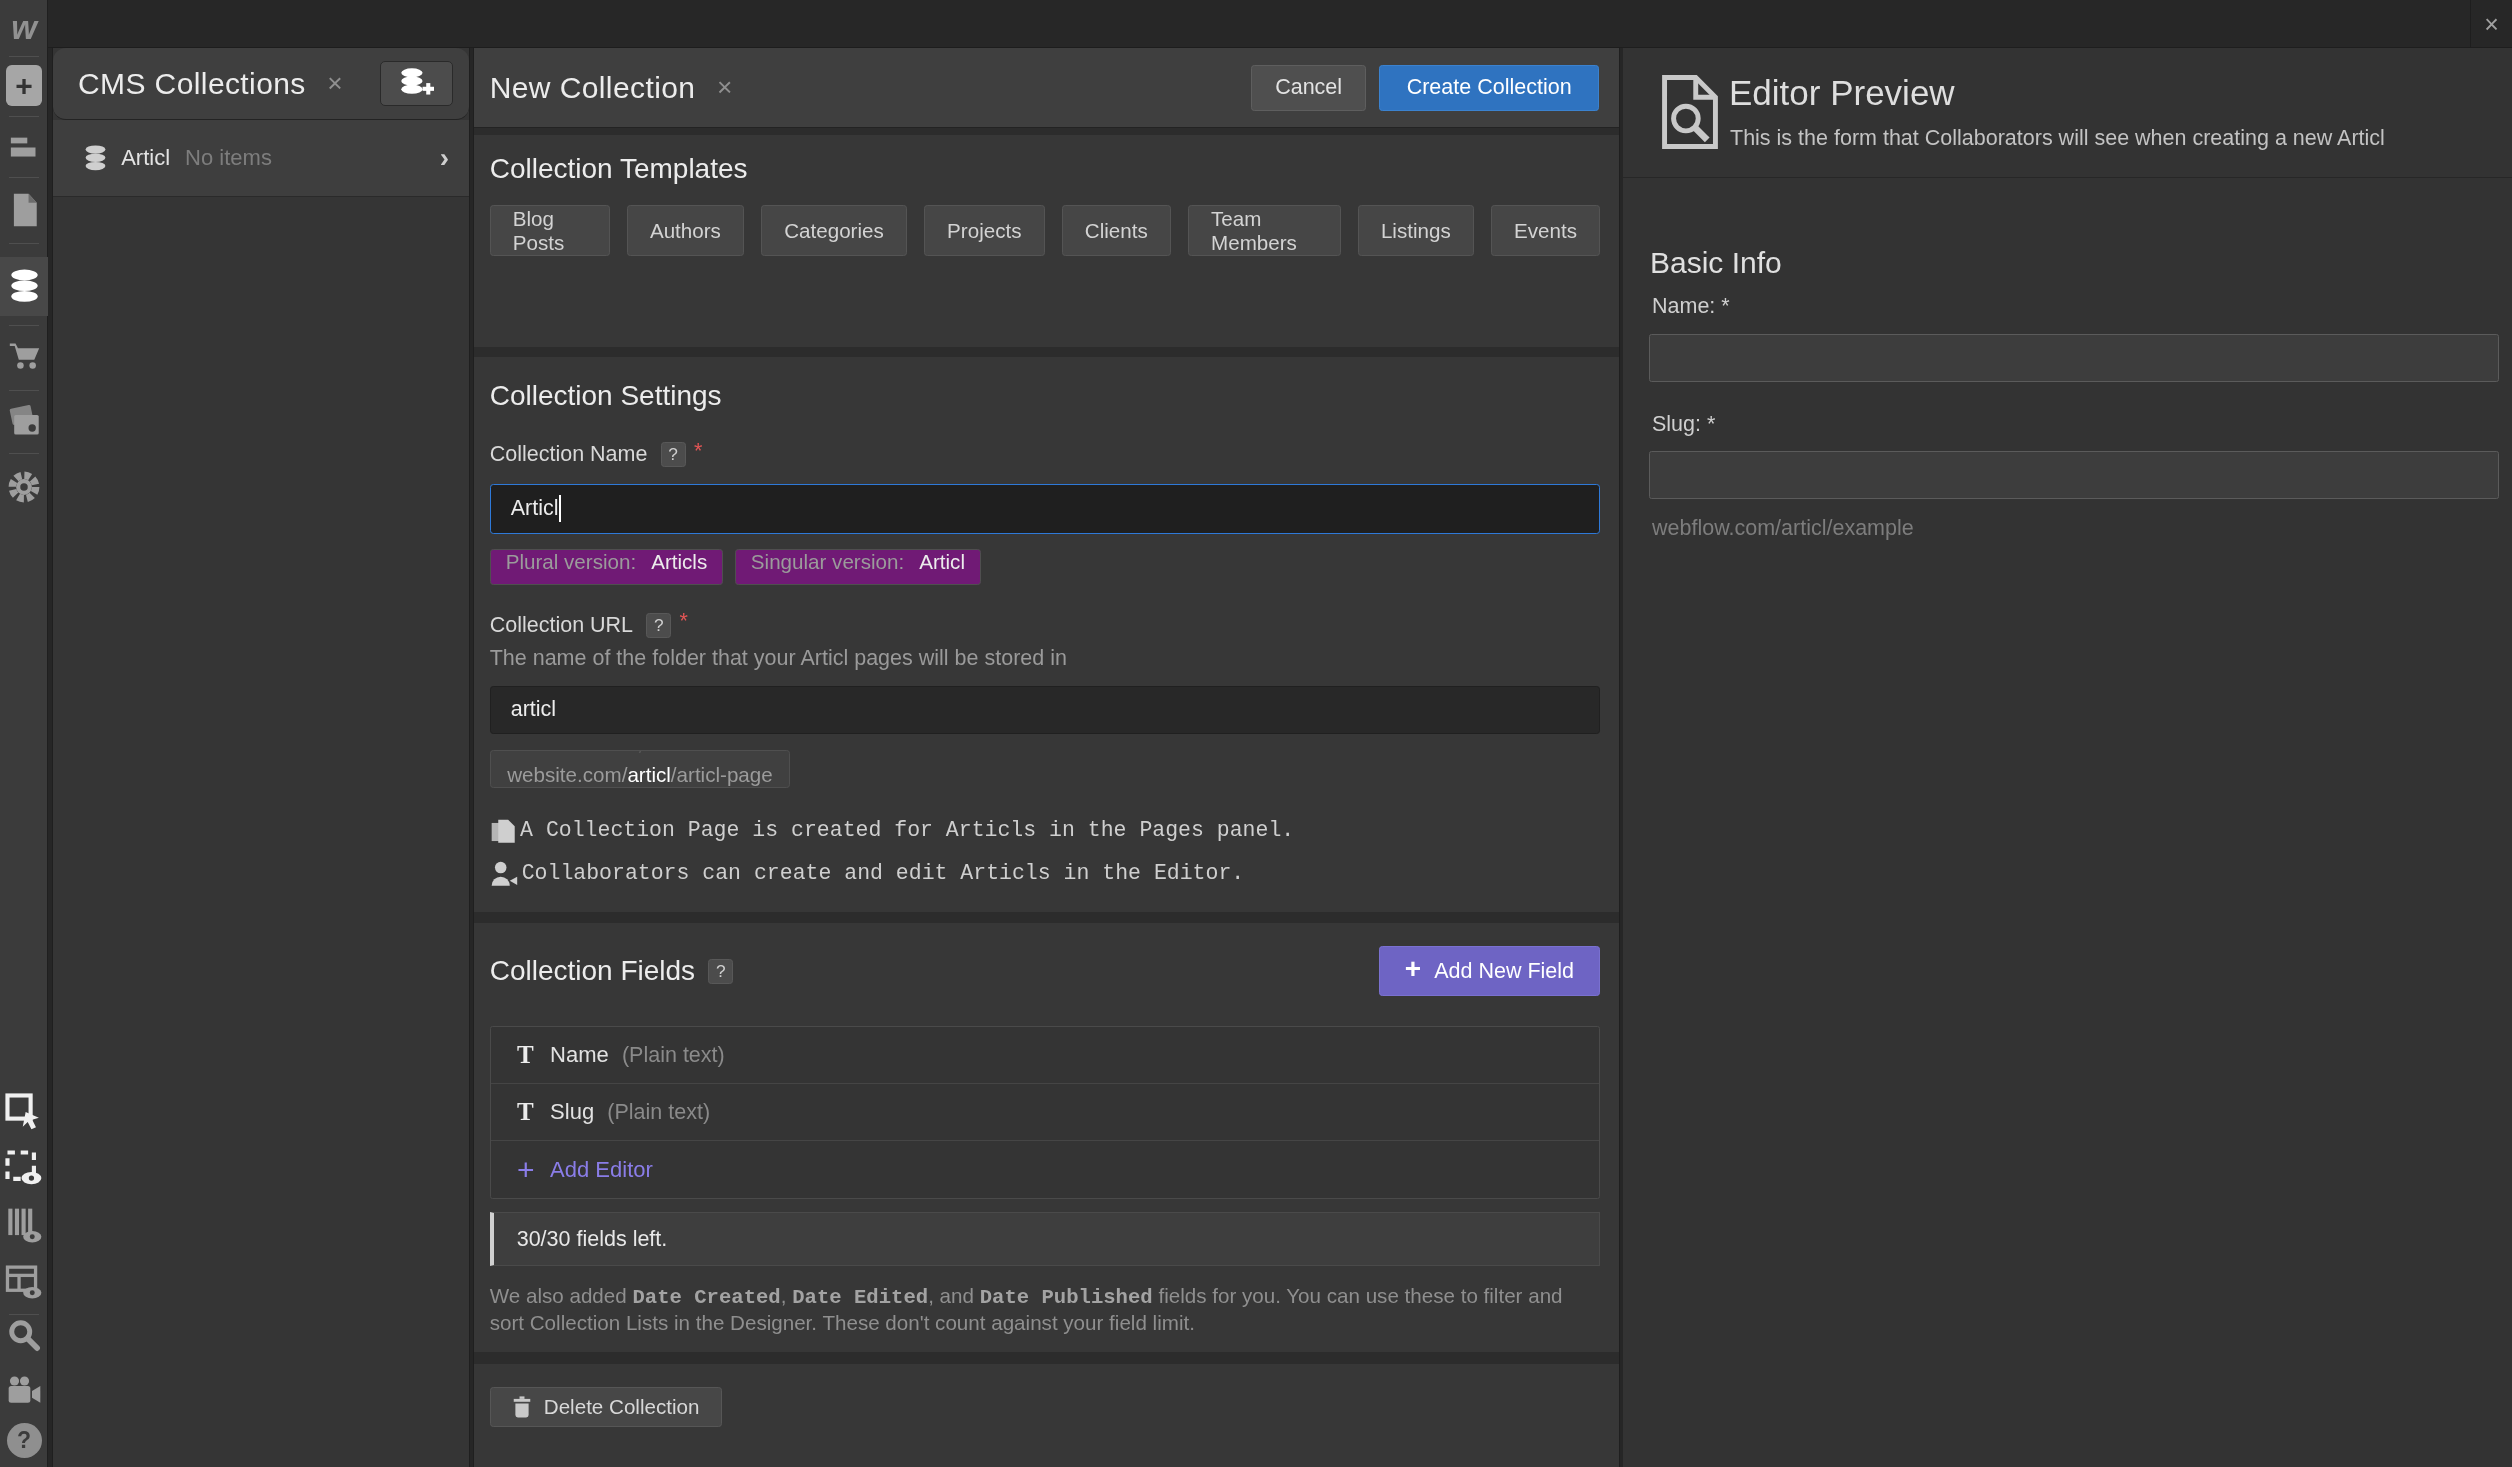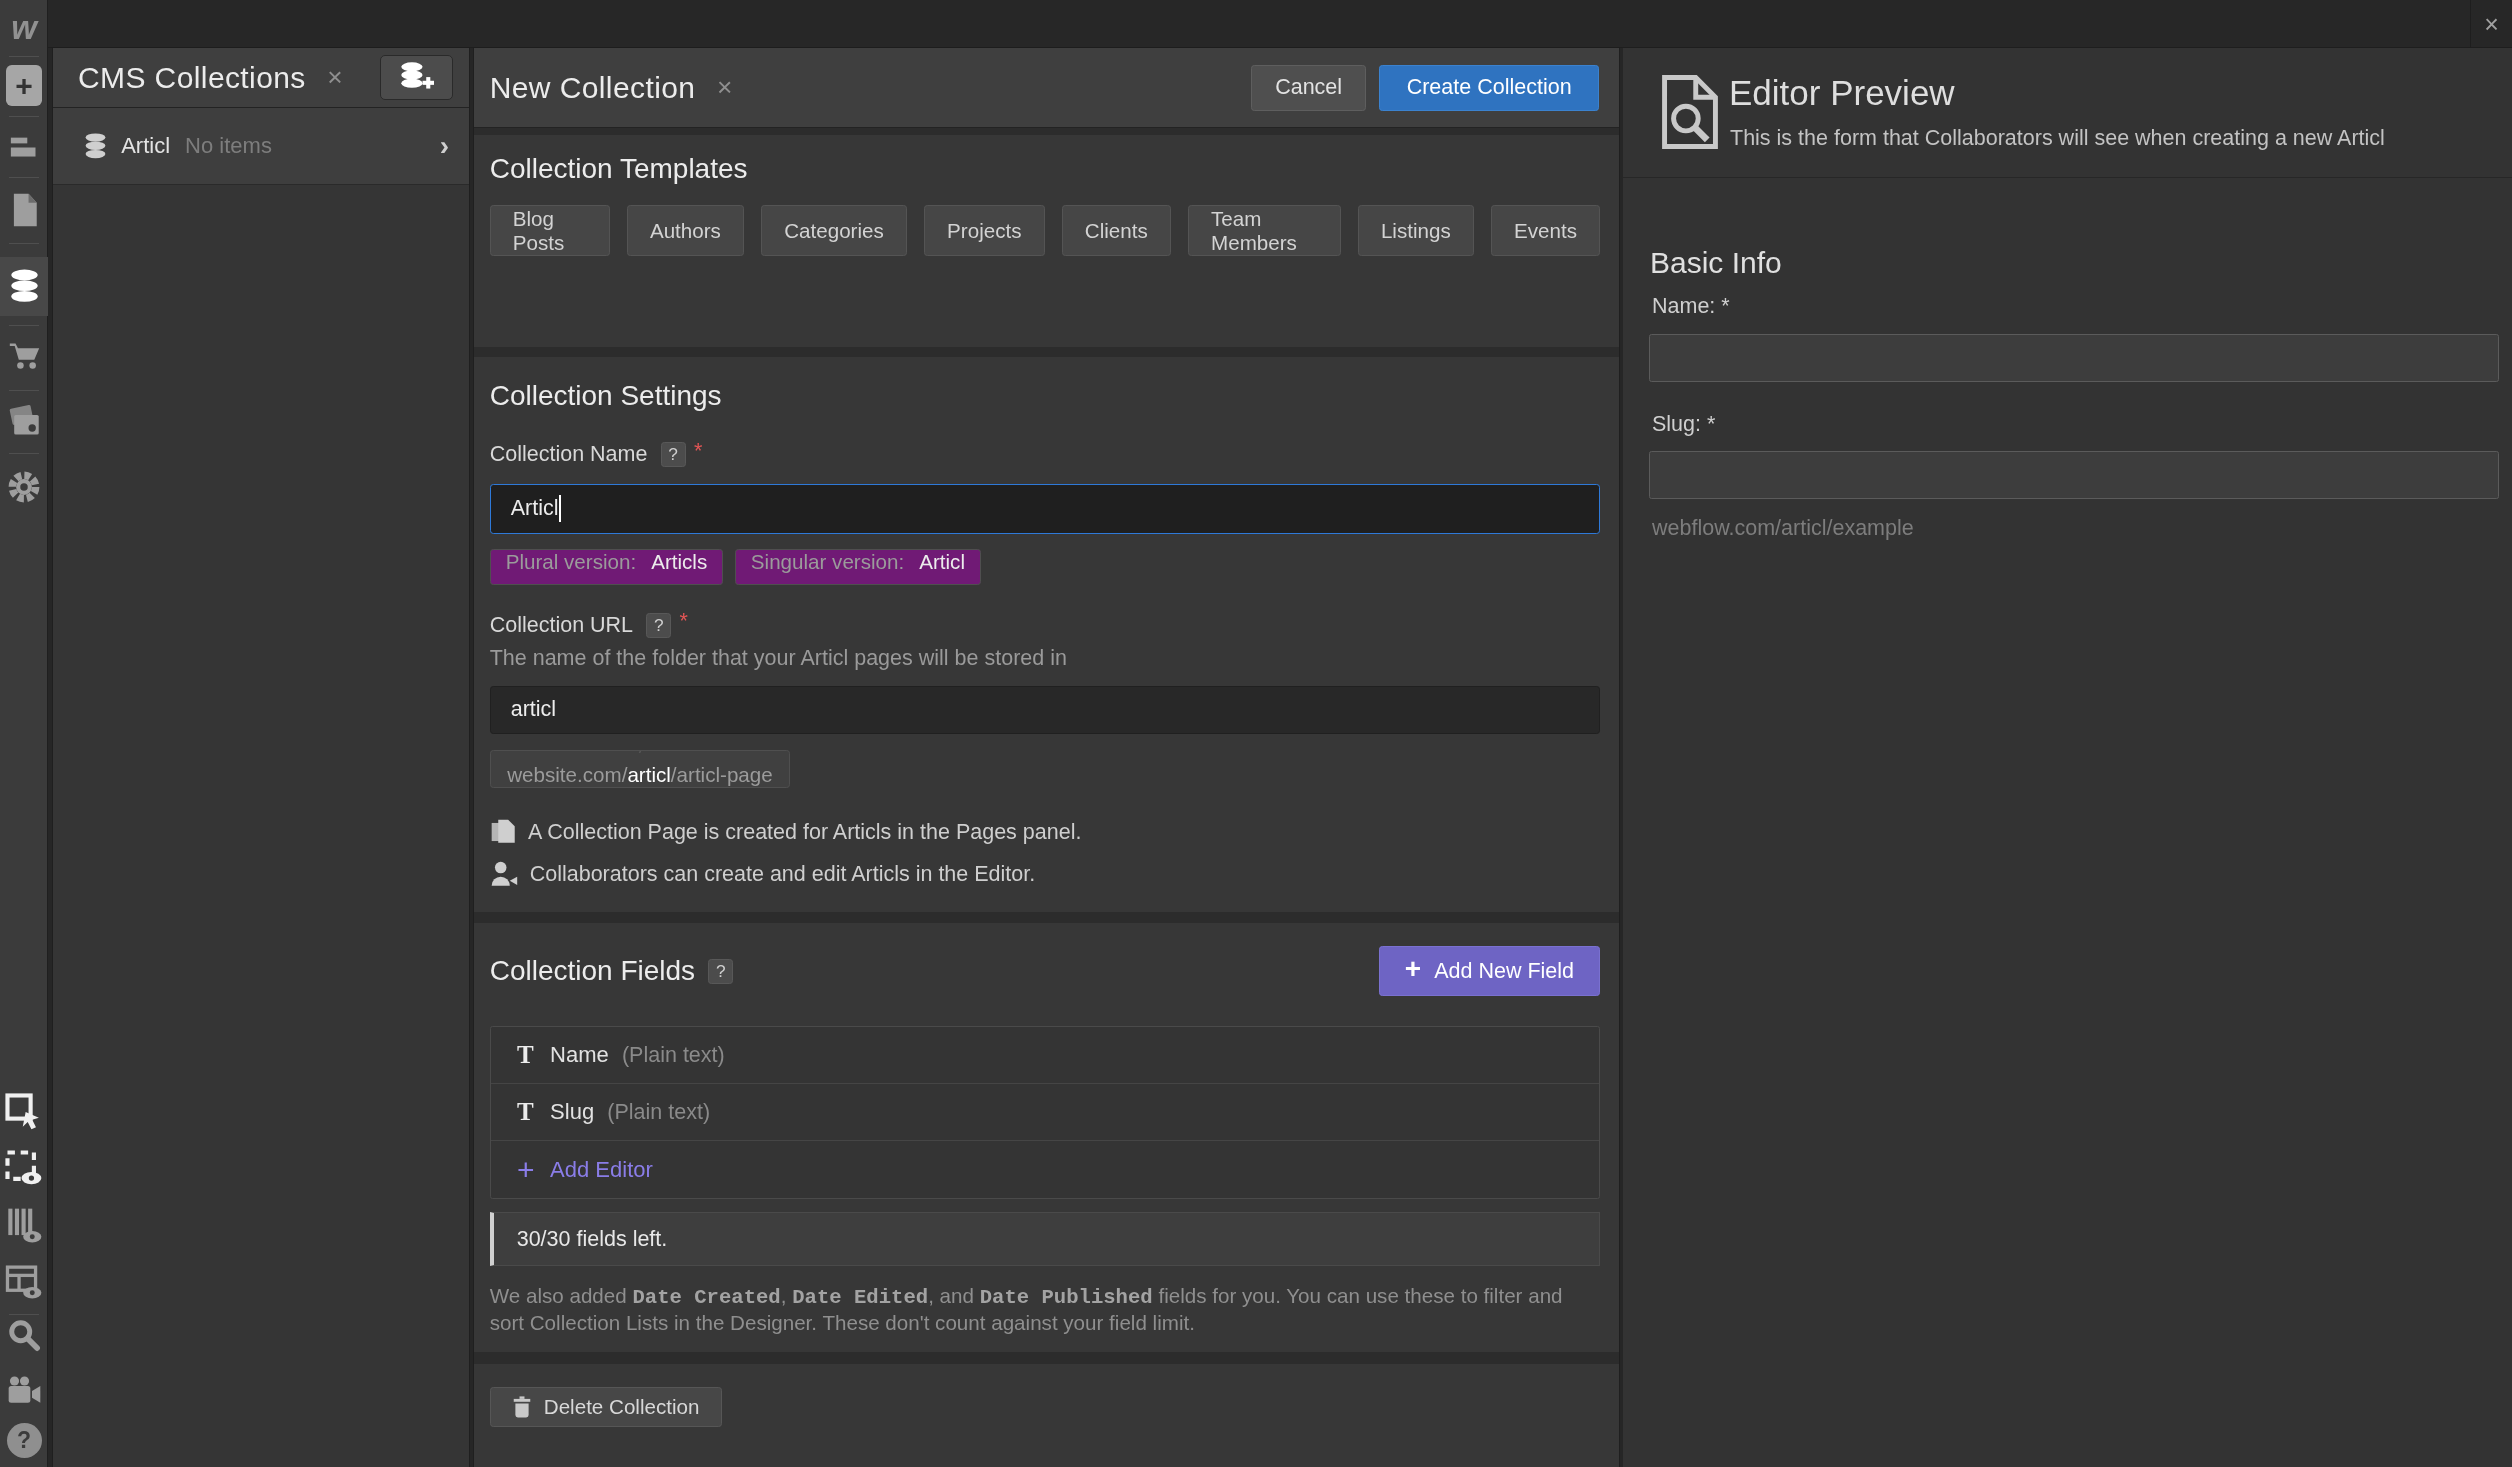--- a/index.html
+++ b/index.html
@@ -22,21 +22,21 @@
 
   
   .panel-header { display:flex; align-items:center; background:#3f3f3f; border-bottom:1.7px solid #232323; }
   .panel-title { font-size:30px; color:#ececec; letter-spacing:0.4px; }
   .tab-close { font-size:26.4px; color:#8f8f8f; margin-left:21.5px; cursor:default; }
   .help-badge { display:inline-flex; align-items:center; justify-content:center; width:25px; height:25px; background:#4c4c4c; border:0.8px solid #585858; border-radius:3.3px; color:#cfcfcf; font-size:17.3px; margin-left:13.2px; }
   .req { color:#e25555; font-size:21.5px; margin-left:8.3px; position:relative; top:-3.3px; }
 
   
   #cms-panel { position:absolute; left:53px; top:48px; width:416px; height:1420px; background:#353535; box-shadow:0 0 0 0.8px #1f1f1f; }
-  #cms-header { height:60px; padding:0 16.5px 0 25px; }
+  #cms-header { height:72px; padding:0 16.5px 0 25px;border-radius:13px; }
   #cms-add-btn { margin-left:auto; width:73px; height:45px; background:#4c4c4c; border:1.7px solid #2a2a2a; border-radius:5px; display:flex; align-items:center; justify-content:center; cursor:default; }
   #cms-item { height:77px; background:#3e3e3e; border-bottom:1.7px solid #2a2a2a; display:flex; align-items:center; padding:0 20px 0 30px; cursor:default; }
   #cms-item .item-name { font-size:22px; color:#e3e3e3; margin-left:13.2px; }
   #cms-item .item-status { font-size:22px; color:#7d7d7d; margin-left:15px; }
   #cms-item .chev { margin-left:auto; color:#cfcfcf; font-size:28px; font-weight:bold; }
 
   
   #nc-panel { position:absolute; left:474px; top:48px; width:1145px; height:1420px; background:#2c2c2c; box-shadow:0 0 0 0.8px #1f1f1f; }
   #nc-header { position:absolute; left:0; top:0; width:100%; height:80px; padding:0 20px 0 15.7px; }
   .btn { display:inline-flex; align-items:center; justify-content:center; border-radius:3.3px; font-size:21.5px; cursor:default; }
@@ -58,21 +58,21 @@
   .text-input { margin-top:16.5px; height:50px; background:#212121; border:0.8px solid #1c1c1c; border-radius:3.3px; display:flex; align-items:center; padding:0 20px; font-size:21.5px; color:#ededed; }
   .text-input.focused { border:1.7px solid #2e79d8; background:#1f1f1f; }
   .caret { display:inline-block; width:1.7px; height:26.4px; background:#fff; margin-left:0.8px; }
   .chip-row { display:flex; gap:11.6px; margin-top:15px; }
   .chip { height:36px; display:inline-flex; align-items:flex-start; padding:0 15px; background:#701a75; border:0.8px solid #4f4f4f; border-radius:3.3px; font-size:20.6px; color:#9b9b9b; cursor:default; }
   .chip b { color:#ececec; font-weight:normal; margin-left:15px; }
   .helper { margin-top:8.3px; font-size:21.5px; color:#9a9a9a; }
   .mt34 { margin-top:28px; }
   .link-chip { margin-top:16.5px; height:38px; display:inline-flex; align-items:center; gap:10px; padding:0 16.5px; background:#404040; border:0.8px solid #4f4f4f; border-radius:3.3px; font-size:20.6px; color:#9b9b9b; cursor:default;flex-direction:column; }
   .link-chip .seg-b { color:#fff; }
-  .note-row { display:flex; align-items:center; gap:12px; margin-top:30px; }
+  .note-row { display:flex; align-items:flex-start; gap:4px; margin-top:30px;font-family:Liberation Mono, monospace; }
   .note-row + .note-row { margin-top:15px; }
   .note-row span.txt { font-size:21.5px; color:#cfcfcf; }
 
   
   #card-fields { top:875px; height:429px; padding-top:23px; }
   .fields-head { display:flex; align-items:center; }
   #btn-add-new { margin-left:auto; height:50px; padding:0 25px; background:#6e64c4; border:0.8px solid #7a71d0; border-radius:3.3px; color:#fff; font-size:21.5px; display:flex; align-items:center; gap:13.2px; cursor:default; }
   #btn-add-new .plus { font-size:28px; font-weight:bold; line-height:0; position:relative; top:-1.7px; }
   #fields-list { margin-top:30px; border:0.8px solid #4a4a4a; border-radius:2.5px; background:#343434; }
   .field-row { height:57px; display:flex; align-items:center; padding:0 20px 0 26.4px; border-bottom:0.8px solid #454545; }

